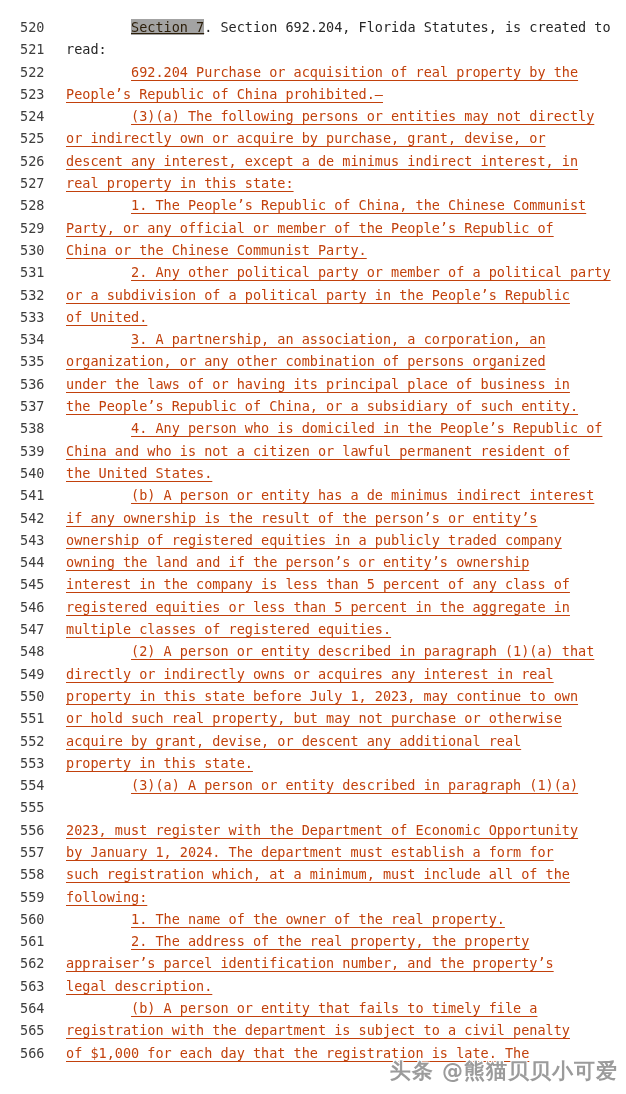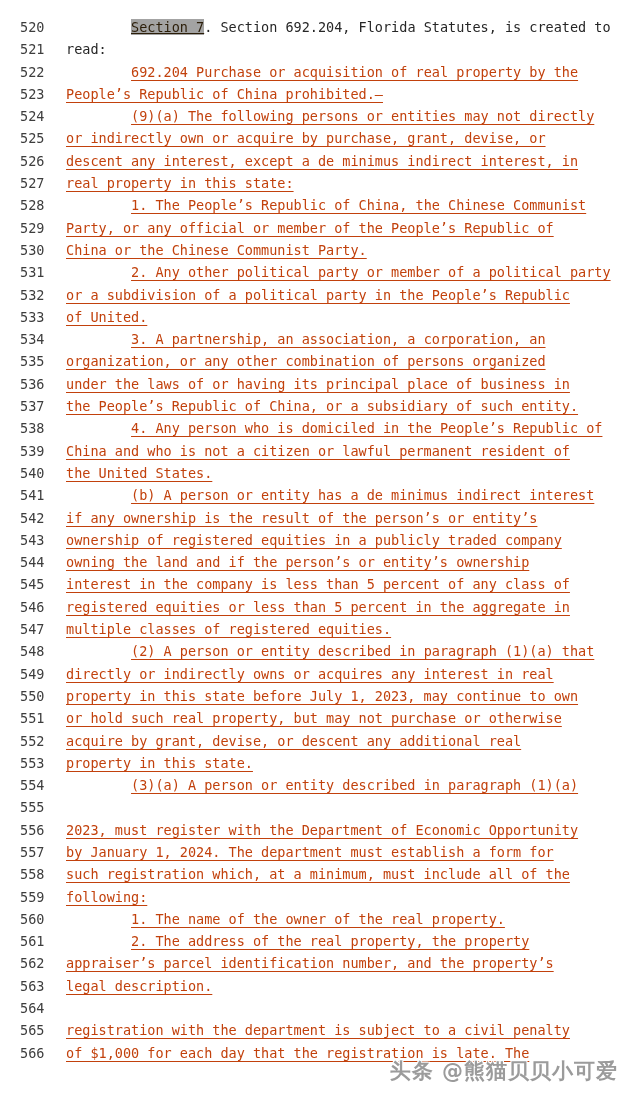--- a/index.html
+++ b/index.html
@@ -60,21 +60,21 @@
   }
 </style>
 </head>
 <body>
 
 <div class="doc">
     <div class="line plain"><span class="num">520</span><span class="txt"><span>        </span><span class="hl">Section 7</span><span>. Section 692.204, Florida Statutes, is created to</span></span></div>
     <div class="line plain"><span class="num">521</span><span class="txt"><span>read:</span></span></div>
     <div class="line inserted"><span class="num">522</span><span class="txt"><span>        </span><span class="u">692.204 Purchase or acquisition of real property by the</span></span></div>
     <div class="line inserted"><span class="num">523</span><span class="txt"><span class="u">People’s Republic of China prohibited.—</span></span></div>
-    <div class="line inserted"><span class="num">524</span><span class="txt"><span>        </span><span class="u">(9)(a) The following persons or entities may not directly</span></span></div>
+    <div class="line inserted"><span class="num">524</span><span class="txt"><span>        </span><span class="u">(3)(a) The following persons or entities may not directly</span></span></div>
     <div class="line inserted"><span class="num">525</span><span class="txt"><span class="u">or indirectly own or acquire by purchase, grant, devise, or</span></span></div>
     <div class="line inserted"><span class="num">526</span><span class="txt"><span class="u">descent any interest, except a de minimus indirect interest, in</span></span></div>
     <div class="line inserted"><span class="num">527</span><span class="txt"><span class="u">real property in this state:</span></span></div>
     <div class="line inserted"><span class="num">528</span><span class="txt"><span>        </span><span class="u">1. The People’s Republic of China, the Chinese Communist</span></span></div>
     <div class="line inserted"><span class="num">529</span><span class="txt"><span class="u">Party, or any official or member of the People’s Republic of</span></span></div>
     <div class="line inserted"><span class="num">530</span><span class="txt"><span class="u">China or the Chinese Communist Party.</span></span></div>
     <div class="line inserted"><span class="num">531</span><span class="txt"><span>        </span><span class="u">2. Any other political party or member of a political party</span></span></div>
     <div class="line inserted"><span class="num">532</span><span class="txt"><span class="u">or a subdivision of a political party in the People’s Republic</span></span></div>
     <div class="line inserted"><span class="num">533</span><span class="txt"><span class="u">of United.</span></span></div>
     <div class="line inserted"><span class="num">534</span><span class="txt"><span>        </span><span class="u">3. A partnership, an association, a corporation, an</span></span></div>
@@ -100,18 +100,18 @@
     <div class="line inserted"><span class="num">554</span><span class="txt"><span>        </span><span class="u">(3)(a) A person or entity described in paragraph (1)(a)</span></span></div>
     <div class="line inserted"><span class="num">555</span></div>
     <div class="line inserted"><span class="num">556</span><span class="txt"><span class="u">2023, must register with the Department of Economic Opportunity</span></span></div>
     <div class="line inserted"><span class="num">557</span><span class="txt"><span class="u">by January 1, 2024. The department must establish a form for</span></span></div>
     <div class="line inserted"><span class="num">558</span><span class="txt"><span class="u">such registration which, at a minimum, must include all of the</span></span></div>
     <div class="line inserted"><span class="num">559</span><span class="txt"><span class="u">following:</span></span></div>
     <div class="line inserted"><span class="num">560</span><span class="txt"><span>        </span><span class="u">1. The name of the owner of the real property.</span></span></div>
     <div class="line inserted"><span class="num">561</span><span class="txt"><span>        </span><span class="u">2. The address of the real property, the property</span></span></div>
     <div class="line inserted"><span class="num">562</span><span class="txt"><span class="u">appraiser’s parcel identification number, and the property’s</span></span></div>
     <div class="line inserted"><span class="num">563</span><span class="txt"><span class="u">legal description.</span></span></div>
-    <div class="line inserted"><span class="num">564</span></div>
+    <div class="line inserted"><span class="num">564</span><span class="txt"><span>        </span><span class="u">(b) A person or entity that fails to timely file a</span></span></div>
     <div class="line inserted"><span class="num">565</span><span class="txt"><span class="u">registration with the department is subject to a civil penalty</span></span></div>
     <div class="line inserted"><span class="num">566</span><span class="txt"><span class="u">of $1,000 for each day that the registration is late. The</span></span></div>
   </div>
 
 <div class="watermark">头条 @熊猫贝贝小可爱</div>
 
 </body></html>

